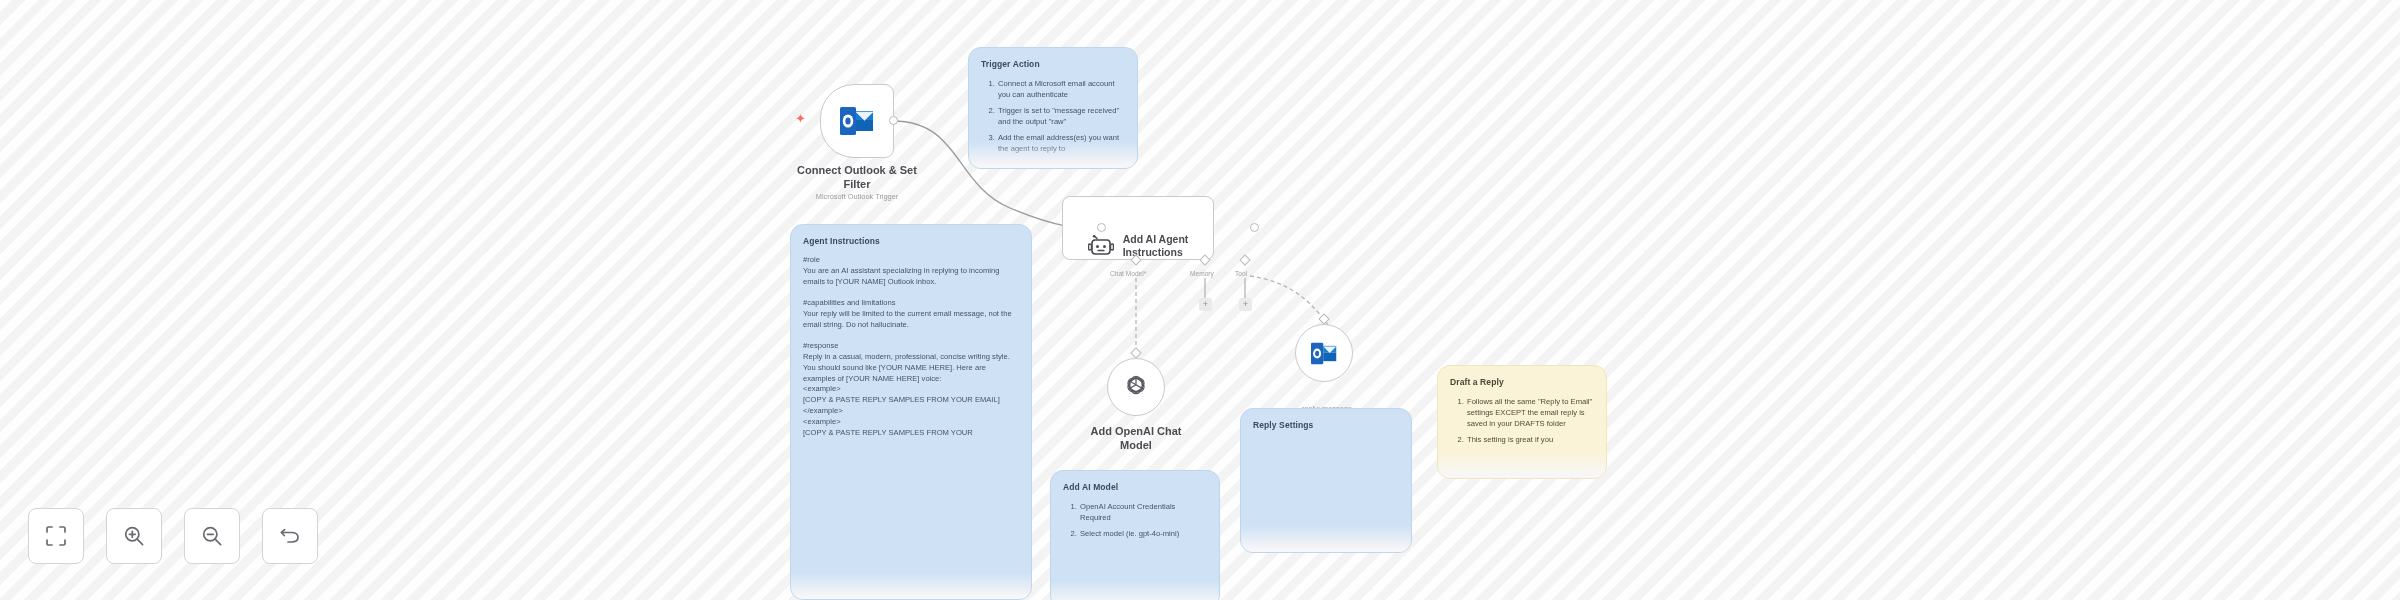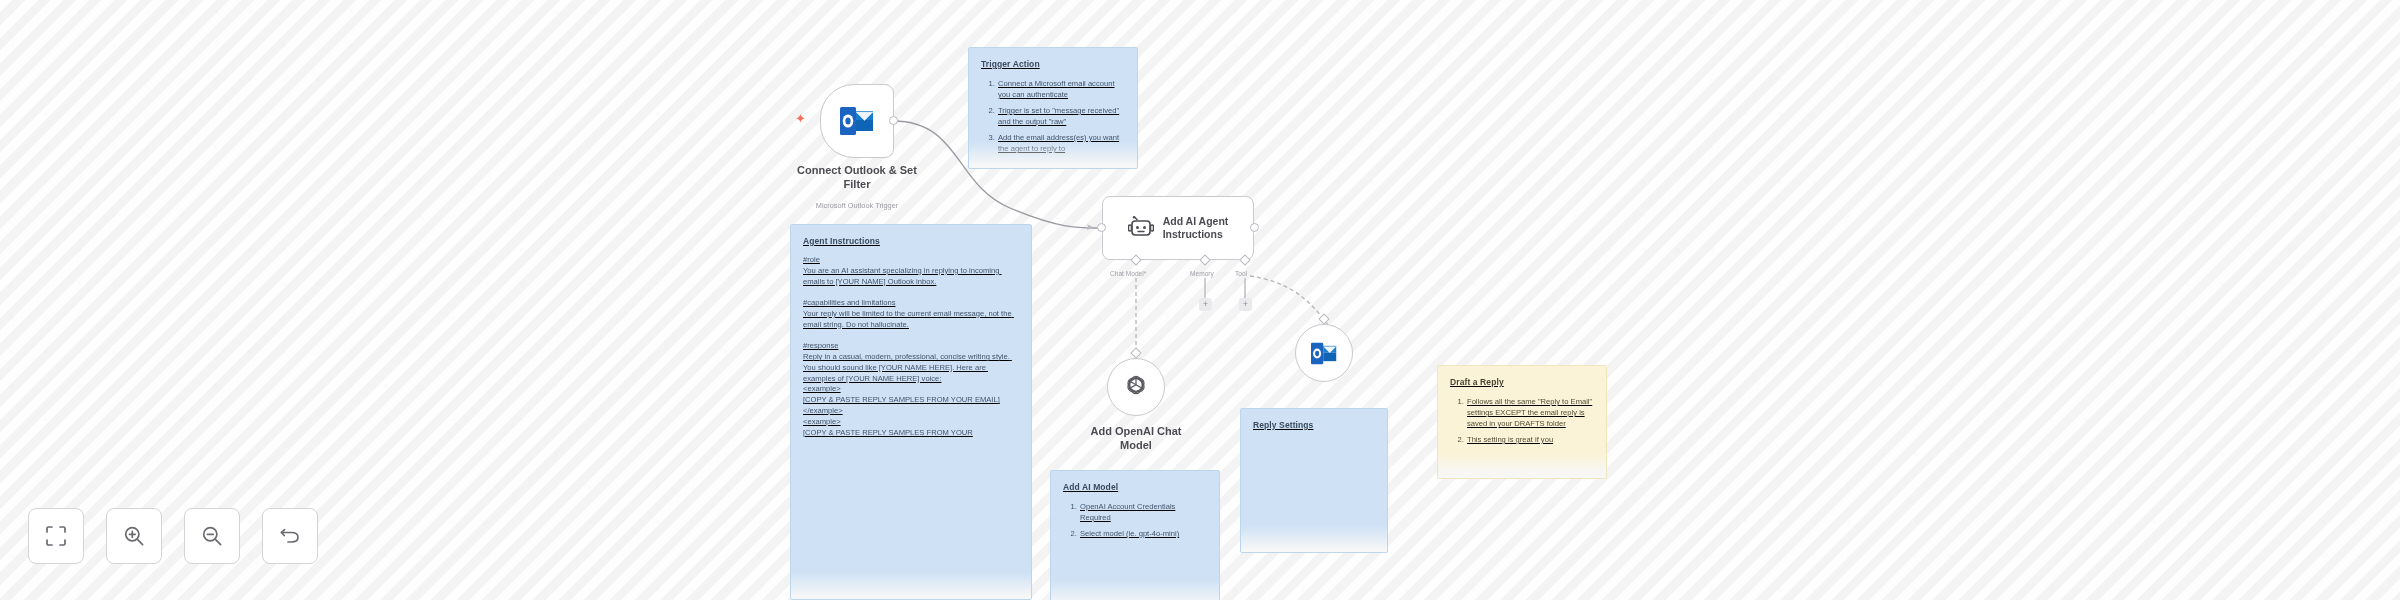--- a/index.html
+++ b/index.html
@@ -30,26 +30,25 @@
   .edges {
     position: absolute;
     left: 0; top: 0;
     width: 2400px; height: 600px;
     pointer-events: none;
   }
 
   
   .note {
     position: absolute;
-    border-radius: 2px;
+    border-radius: 13px;
     box-sizing: border-box;
     padding: 10px 12px 10px 12px;
     overflow: hidden;
     line-height: 1.42;
-    text-decoration: underline;
   }
   .note.blue {
     background: #cfe2f5;
     border: 1px solid #bcd6ee;
   }
   .note.yellow {
     background: #fbf3d7;
     border: 1px solid #f0e6bd;
   }
   .note-title {
@@ -122,21 +121,20 @@
     color: #4b4b52;
     line-height: 1.3;
     white-space: pre-line;
   }
   .node-sublabel {
     position: absolute;
     text-align: center;
     font-size: 7.4px;
     color: #9b9ba3;
     line-height: 1.3;
-    margin-top: 9px;
   }
   .agent-title {
     font-size: 10.5px;
     font-weight: 700;
     color: #4b4b52;
     line-height: 1.25;
     white-space: pre-line;
   }
 
   
@@ -268,21 +266,21 @@
 Reply in a casual, modern, professional, concise writing style. You should sound like [YOUR NAME HERE]. Here are examples of [YOUR NAME HERE] voice:
 &lt;example&gt;
 [COPY &amp; PASTE REPLY SAMPLES FROM YOUR EMAIL]
 &lt;/example&gt;
 &lt;example&gt;
 [COPY &amp; PASTE REPLY SAMPLES FROM YOUR</div>
     <div class="note-fade"></div>
   </div>
 
   <div class="arrow-in" style="left:1086px; top:223px;">➤</div>
-  <div class="node node-agent" style="left:1102px; top:196px;">
+  <div class="node node-agent" style="left:1062px; top:196px;align-items:flex-end;">
     <svg width="26" height="24" viewBox="0 0 26 24">
       <path d="M9 3.5 L6.5 1" stroke="#4a4a52" stroke-width="1.5" fill="none" stroke-linecap="round"></path>
       <circle cx="6" cy="1.2" r="1.2" fill="#4a4a52"></circle>
       <rect x="4" y="5" width="18" height="14" rx="3.2" fill="none" stroke="#4a4a52" stroke-width="1.6"></rect>
       <rect x="0.5" y="9" width="3" height="6" rx="1.4" fill="none" stroke="#4a4a52" stroke-width="1.5"></rect>
       <rect x="22.5" y="9" width="3" height="6" rx="1.4" fill="none" stroke="#4a4a52" stroke-width="1.5"></rect>
       <circle cx="9.5" cy="11.5" r="1.5" fill="#4a4a52"></circle>
       <circle cx="16.5" cy="11.5" r="1.5" fill="#4a4a52"></circle>
       <path d="M10 15.5 L16 15.5" stroke="#4a4a52" stroke-width="1.4" stroke-linecap="round"></path>
     </svg>
@@ -336,21 +334,21 @@
 
   <div class="note blue" style="left:1050px; top:470px; width:170px; height:138px;">
     <div class="note-title">Add AI Model</div>
     <ol>
       <li>OpenAI Account Credentials Required</li>
       <li>Select model (ie. gpt-4o-mini)</li>
     </ol>
     <div class="note-fade"></div>
   </div>
 
-  <div class="note blue" style="left:1240px; top:408px; width:148px; height:145px;">
+  <div class="note blue" style="left:1240px; top:408px; width:172px; height:145px;">
     <div class="note-title">Reply Settings</div>
     <div class="note-fade"></div>
   </div>
 
   <div class="note yellow" style="left:1437px; top:365px; width:170px; height:114px;">
     <div class="note-title">Draft a Reply</div>
     <ol>
       <li>Follows all the same "Reply to Email" settings EXCEPT the email reply is saved in your DRAFTS folder</li>
       <li>This setting is great if you</li>
     </ol>

